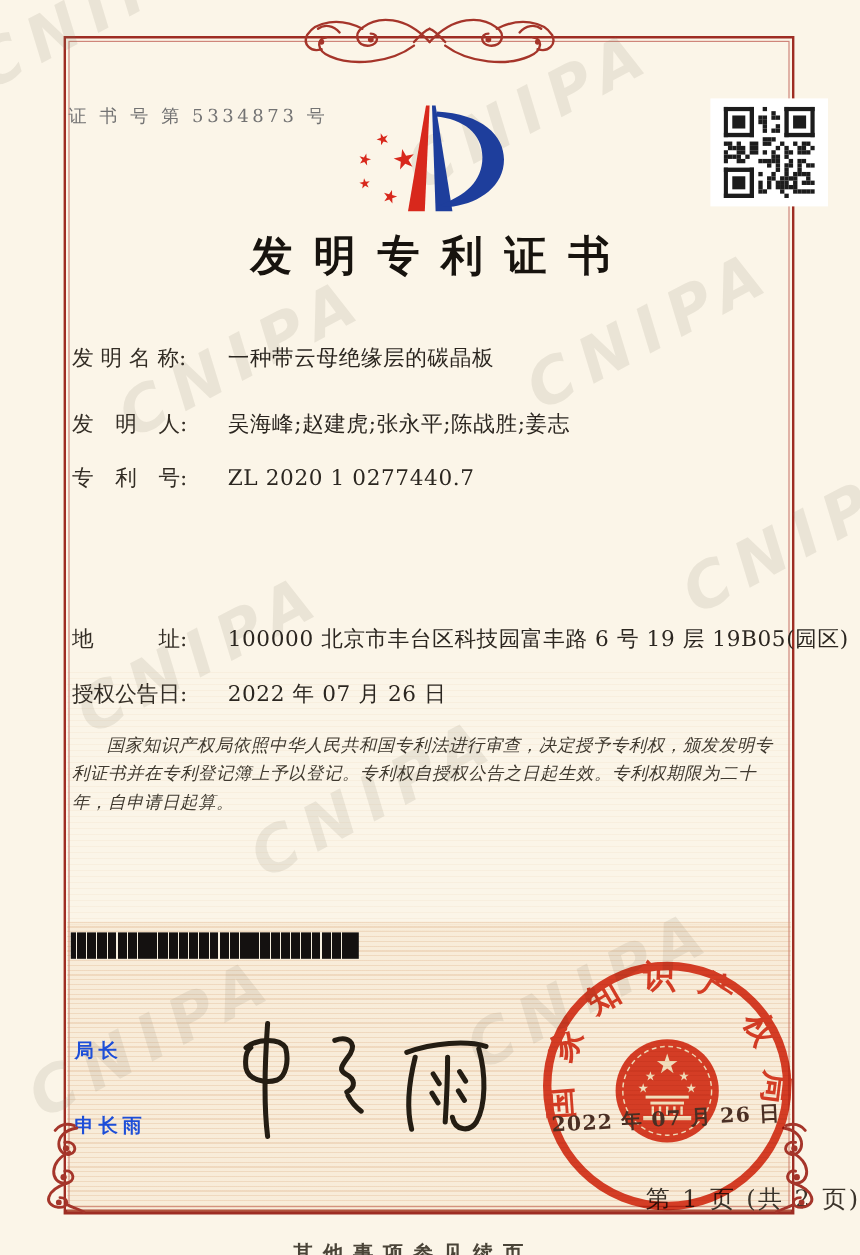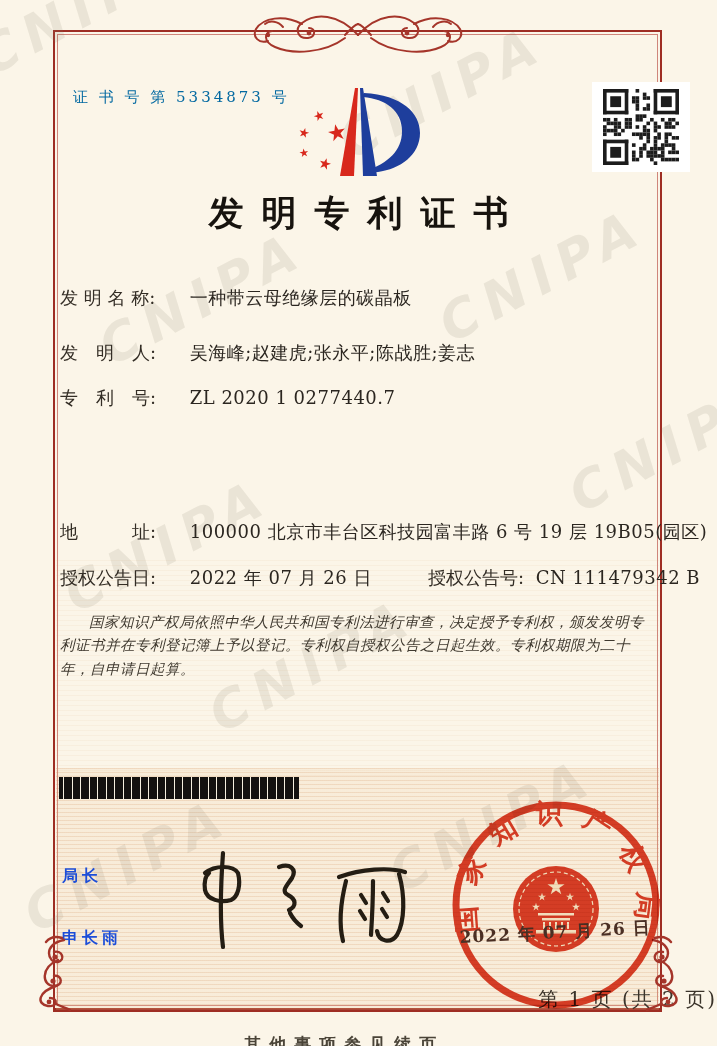--- a/index.html
+++ b/index.html
@@ -32,22 +32,22 @@
   }
   
   .wm{
     position:absolute; font-family:"DejaVu Sans","Liberation Sans",sans-serif;
     font-size:52px; font-weight:bold; font-style:italic; letter-spacing:10px;
     color:rgba(138,124,104,0.14); transform:rotate(-28deg); white-space:nowrap;
     pointer-events:none; z-index:1;
   }
   
   .cert-no{
-    position:absolute; left:73px; top:88px; font-size:15px; letter-spacing:3px;
-    color:#0369a1; z-index:2;
+    position:absolute; left:57px; top:88px; font-size:15px; letter-spacing:3px;
+    color:#737373; z-index:2;
   }
   .qr-wrap{
     position:absolute; left:592px; top:82px; width:98px; height:90px;
     background:#ffffff; z-index:2;
   }
   .qr-wrap svg{position:absolute; left:11px; top:7px;}
   .logo{position:absolute; left:283px; top:83px; z-index:2;}
   .title{
     position:absolute; left:0; top:190px; width:100%; text-align:center;
     font-size:35px; font-weight:bold; letter-spacing:18px; text-indent:18px;
@@ -330,24 +330,20 @@
     <span class="f-label">专　利　号:</span>
     <span class="f-value">ZL 2020 1 0277440.7</span>
   </div>
   <div class="field-row" style="top:520px">
     <span class="f-label">地　　　址:</span>
     <span class="f-value">100000 北京市丰台区科技园富丰路 6 号 19 层 19B05(园区)</span>
   </div>
   <div class="field-row" style="top:566px">
     <span class="f-label">授权公告日:</span>
     <span class="f-value">2022 年 07 月 26 日</span>
-    <span class="grant2">
-      <span class="f-label" style="min-width:0;margin-right:6px">授权公告号:</span>
-      <span class="f-value">CN 111479342 B</span>
-    </span>
   </div>
 
   <div class="paras">
     <p>国家知识产权局依照中华人民共和国专利法进行审查，决定授予专利权，颁发发明专利证书并在专利登记簿上予以登记。专利权自授权公告之日起生效。专利权期限为二十年，自申请日起算。</p>
   </div>
 
   <div class="barcode"></div>
 
   <div class="signer t1">局长</div>
   <div class="signer t2">申长雨</div>

